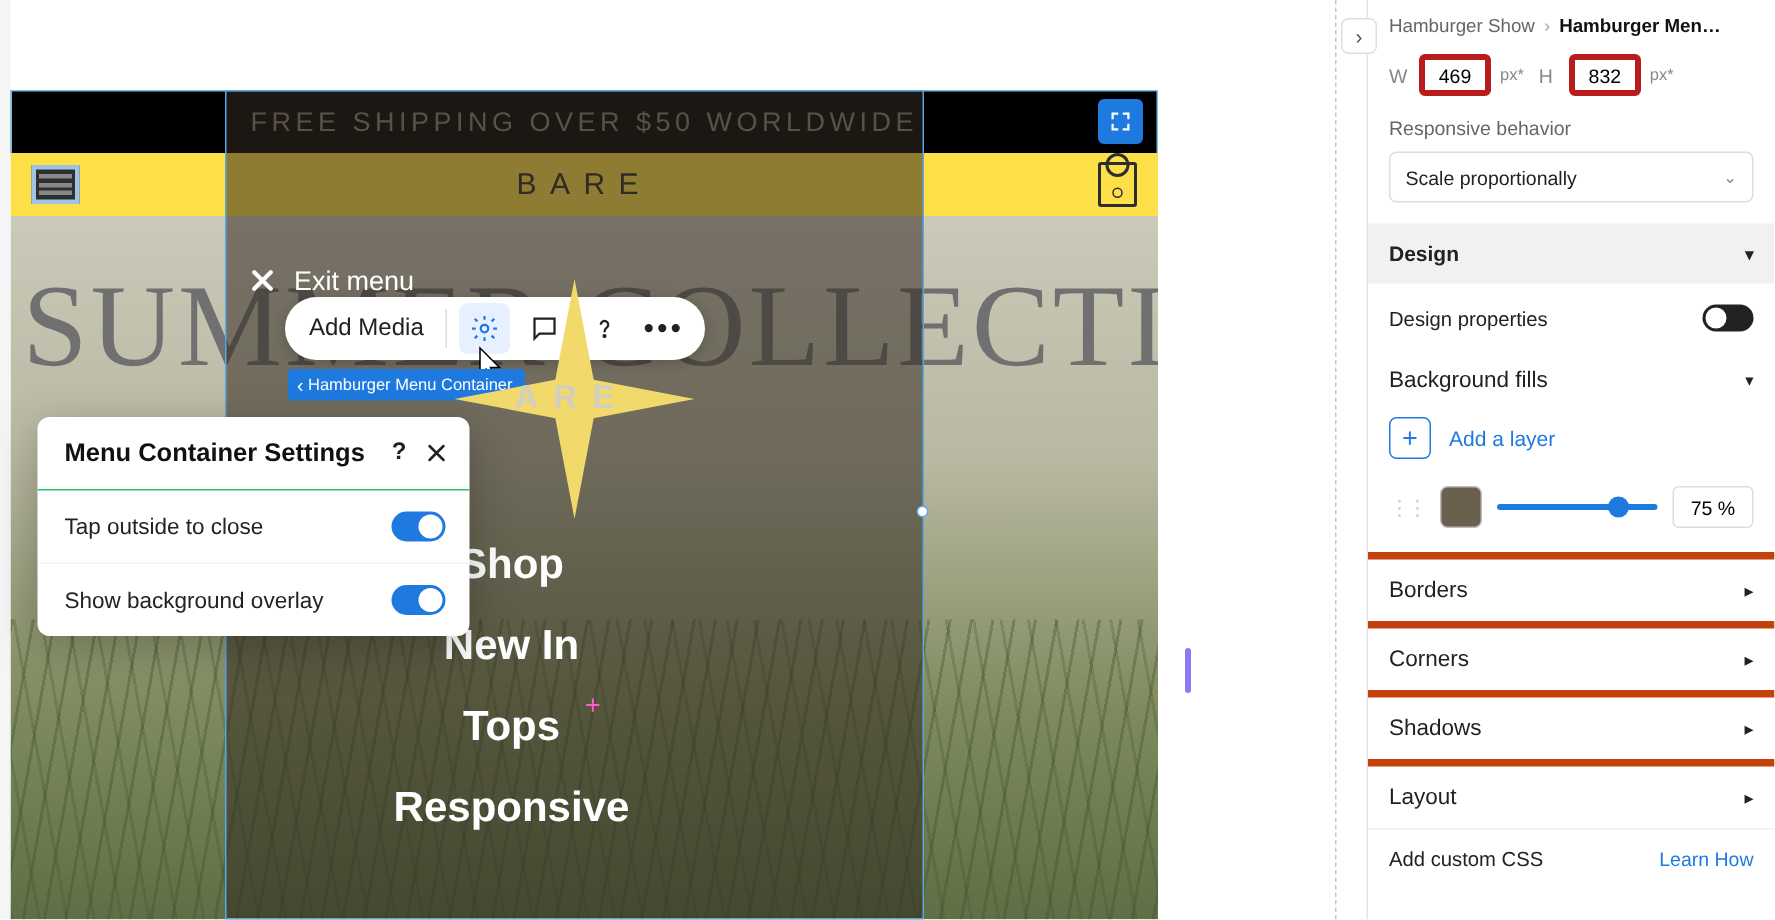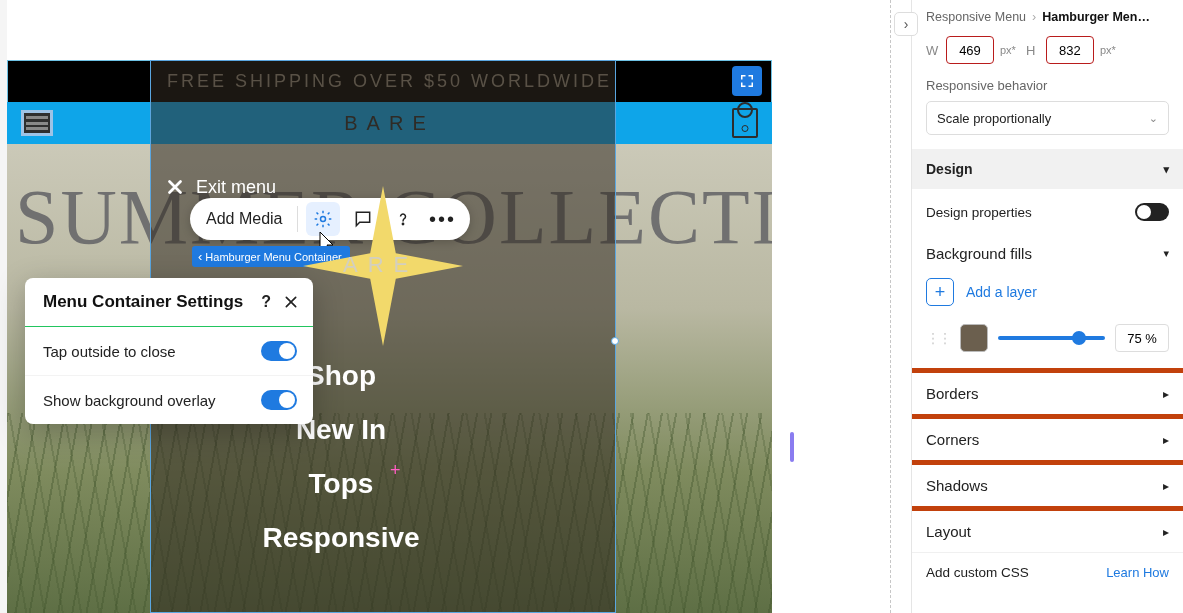--- a/index.html
+++ b/index.html
@@ -12,21 +12,21 @@
   
   .frame-top{height:60px;background:#fff}
 
   
   .announce{position:relative;height:42px;background:#000;display:flex;align-items:center;justify-content:center;color:#8a8274;font-size:18px;letter-spacing:3px;font-weight:500}
   .announce::after{content:"";position:absolute;left:0;right:0;top:0;height:42px;pointer-events:none;border:1px solid #6ec1e4}
   .expand-btn{position:absolute;right:10px;top:6px;width:30px;height:30px;background:#1f7ae0;border-radius:4px;display:flex;align-items:center;justify-content:center}
   .expand-btn svg{width:18px;height:18px;fill:#fff}
 
   
-  .site-header{height:42px;background:#0ea5e9;display:flex;align-items:center;justify-content:space-between;padding:0 14px;position:relative}
+  .site-header{height:42px;background:#fde047;display:flex;align-items:center;justify-content:space-between;padding:0 14px;position:relative}
   .burger{width:32px;height:26px;background:#2e2e2e;border:3px solid #9ec3e6;display:flex;flex-direction:column;justify-content:space-evenly;padding:1px 2px}
   .burger span{height:3px;background:#888}
   .brand{position:absolute;left:50%;transform:translateX(-50%);color:#2d2d2d;font-size:20px;letter-spacing:9px;font-weight:500}
   .bag{width:26px;height:30px;border:2px solid #2d2d2d;border-radius:2px;position:relative}
   .bag::before{content:"";position:absolute;top:-8px;left:50%;transform:translateX(-50%);width:12px;height:12px;border:2px solid #2d2d2d;border-radius:50%}
   .bag::after{content:"";position:absolute;bottom:4px;left:50%;transform:translateX(-50%);width:5px;height:5px;border:1.5px solid #2d2d2d;border-radius:50%}
 
   
   .hero{position:relative;height:469px;background:linear-gradient(to bottom,#cbc9b8 0%,#b9b8a2 35%,#7f8b5e 70%,#5e6f45 100%);display:flex;align-items:flex-start;padding-top:28px}
   .hero-title{font-size:78px;font-weight:400;color:#707070;letter-spacing:2px;font-family:Georgia,serif;white-space:nowrap;padding-left:8px}
@@ -61,21 +61,21 @@
   .cursor{position:absolute;left:318px;top:230px;width:20px;height:24px}
   .cursor svg{width:20px;height:24px}
 
   
   .tag{position:absolute;left:192px;top:246px;background:#1f7ae0;color:#fff;font-size:11px;padding:3px 8px 3px 6px;border-radius:3px;display:flex;align-items:center;gap:3px}
   .tag::before{content:"‹";font-size:13px}
 
   
   .star{position:absolute;left:303px;top:186px;width:160px;height:160px}
   .star svg{width:100%;height:100%}
-  .menu-brand{position:absolute;left:343px;top:252px;color:#d3cfbf;font-size:22px;letter-spacing:10px;font-weight:400}
+  .menu-brand{position:absolute;left:343px;top:252px;color:#d3cfbf;font-size:22px;letter-spacing:10px;font-weight:700}
 
   
   .menu-items{position:absolute;left:150px;top:360px;width:382px;display:flex;flex-direction:column;align-items:center;gap:22px}
   .menu-items span{color:#fff;font-size:28px;font-weight:600}
   .plus-marker{position:absolute;left:390px;top:460px;color:#ff5ec3;font-size:18px}
 
   
   .popup{position:absolute;left:25px;top:278px;width:288px;background:#fff;border-radius:8px;box-shadow:0 8px 30px rgba(0,0,0,.25);overflow:hidden}
   .popup-head{display:flex;align-items:center;justify-content:space-between;padding:14px 14px 14px 18px;border-bottom:1px solid #22c55e}
   .popup-head h3{font-size:17px;font-weight:700;color:#111}
@@ -95,21 +95,21 @@
 
   
   .panel{position:absolute;right:0;top:0;width:272px;height:613px;background:#fff;border-left:1px solid #e5e5e5;font-size:13px;color:#222}
   .collapse{position:absolute;left:-18px;top:12px;width:24px;height:24px;background:#fff;border:1px solid #ddd;border-radius:5px;display:flex;align-items:center;justify-content:center;font-size:14px;color:#555}
   .crumb{padding:10px 14px 6px;display:flex;gap:6px;align-items:center;color:#666;font-size:12.5px}
   .crumb .sep2{color:#aaa}
   .crumb .last{color:#111;font-weight:600;white-space:nowrap;overflow:hidden;text-overflow:ellipsis}
   .dims{display:flex;gap:10px;padding:6px 14px 14px}
   .dim{display:flex;align-items:center;gap:6px}
   .dim .k{color:#888;font-size:13px;width:14px}
-  .dim input{width:48px;height:28px;border:1px solid #b91c1c;border-radius:4px;text-align:center;font-size:13px}
+  .dim input{width:48px;height:28px;border:4px solid #b91c1c;border-radius:4px;text-align:center;font-size:13px}
   .dim .u{color:#888;font-size:11px}
 
   .section-lbl{padding:0 14px 8px;color:#666;font-size:13px}
   .select{margin:0 14px 14px;height:34px;border:1px solid #ddd;border-radius:5px;display:flex;align-items:center;justify-content:space-between;padding:0 10px;font-size:13px}
   .select .chev{font-size:11px;color:#888}
 
   .acc-head{height:40px;background:#f1f1f1;display:flex;align-items:center;justify-content:space-between;padding:0 14px;font-weight:600;font-size:14px}
   .acc-head .chev{font-size:11px}
 
   .row{display:flex;align-items:center;justify-content:space-between;padding:14px 14px}
@@ -252,21 +252,21 @@
   </div>
 </div>
 
 <div class="page-ind"></div>
 <div class="guide"></div>
 
 <div class="panel">
   <div class="collapse">›</div>
 
   <div class="crumb">
-    <span>Responsive Menu</span>
+    <span>Hamburger Show</span>
     <span class="sep2">›</span>
     <span class="last">Hamburger Men…</span>
   </div>
 
   <div class="dims">
     <div class="dim">
       <span class="k">W</span>
       <input value="469" style="">
       <span class="u">px*</span>
     </div>

